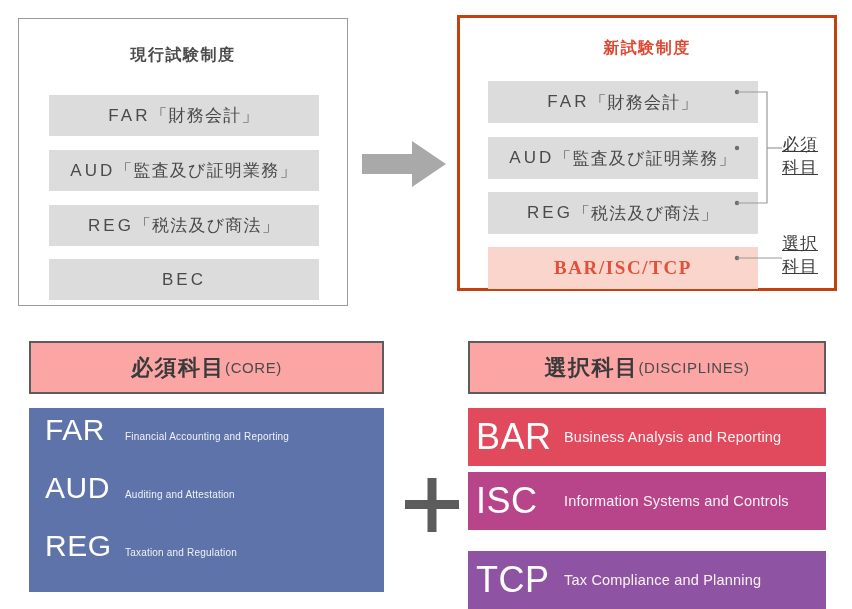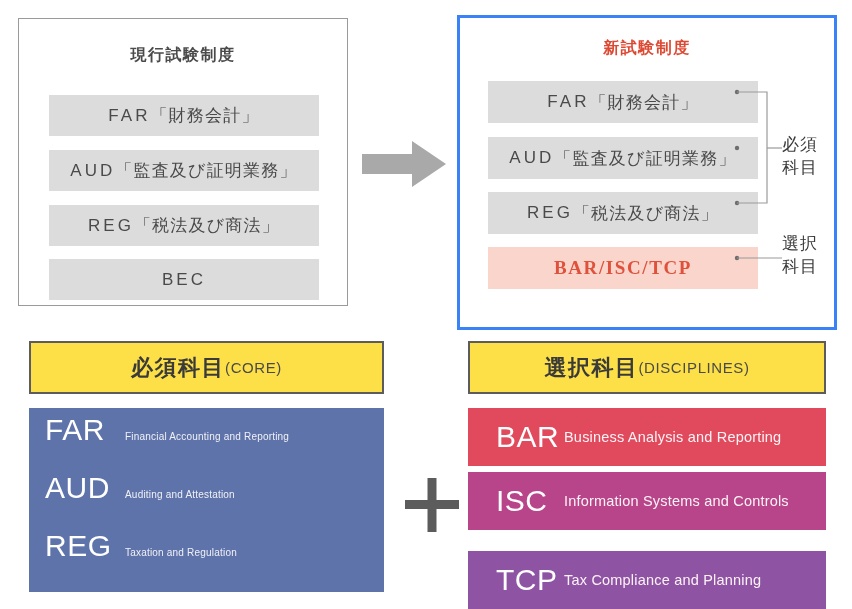--- a/index.html
+++ b/index.html
@@ -33,22 +33,22 @@
     top: 18px;
     width: 330px;
     height: 288px;
     border: 1.5px solid #9a9a9a;
   }
 
   .panel-new {
     left: 457px;
     top: 15px;
     width: 380px;
-    height: 315px;
-    border: 3px solid #3b82f6;
+    height: 276px;
+    border: 3px solid #c2410c;
   }
 
   .panel-title {
     position: absolute;
     left: 0;
     width: 100%;
     text-align: center;
     font-size: 16px;
     font-weight: 700;
     letter-spacing: 1.5px;
@@ -126,31 +126,32 @@
     overflow: visible;
   }
   .side-label {
     position: absolute;
     font-size: 17px;
     line-height: 23px;
     color: #3a3a3a;
     letter-spacing: 1px;
     text-align: left;
     white-space: pre-line;
+    text-decoration: underline;
   }
   .label-core { left: 782px; top: 133px; }
   .label-disc { left: 782px; top: 232px; }
 
   
 
   .cat-header {
     position: absolute;
     box-sizing: border-box;
     border: 2px solid #5c5c5c;
-    background: #fde047;
+    background: #fca5a5;
     display: flex;
     align-items: center;
     justify-content: center;
     height: 53px;
   }
   .cat-header .jp {
     font-size: 22px;
     font-weight: 700;
     color: #3a3a3a;
     letter-spacing: 1.5px;
@@ -197,23 +198,23 @@
   .disc-bar {
     position: absolute;
     left: 468px;
     width: 358px;
     height: 58px;
     display: flex;
     align-items: center;
   }
   .disc-bar .code {
     width: 96px;
-    padding-left: 28px;
-    box-sizing: border-box;
-    font-size: 30px;
+    padding-left: 8px;
+    box-sizing: border-box;
+    font-size: 36px;
     color: #ffffff;
     letter-spacing: 0.5px;
     line-height: 1;
   }
   .disc-bar .desc {
     font-size: 14.5px;
     color: #fdf2f6;
     letter-spacing: 0.2px;
   }
   .disc-1 { top: 408px; }

